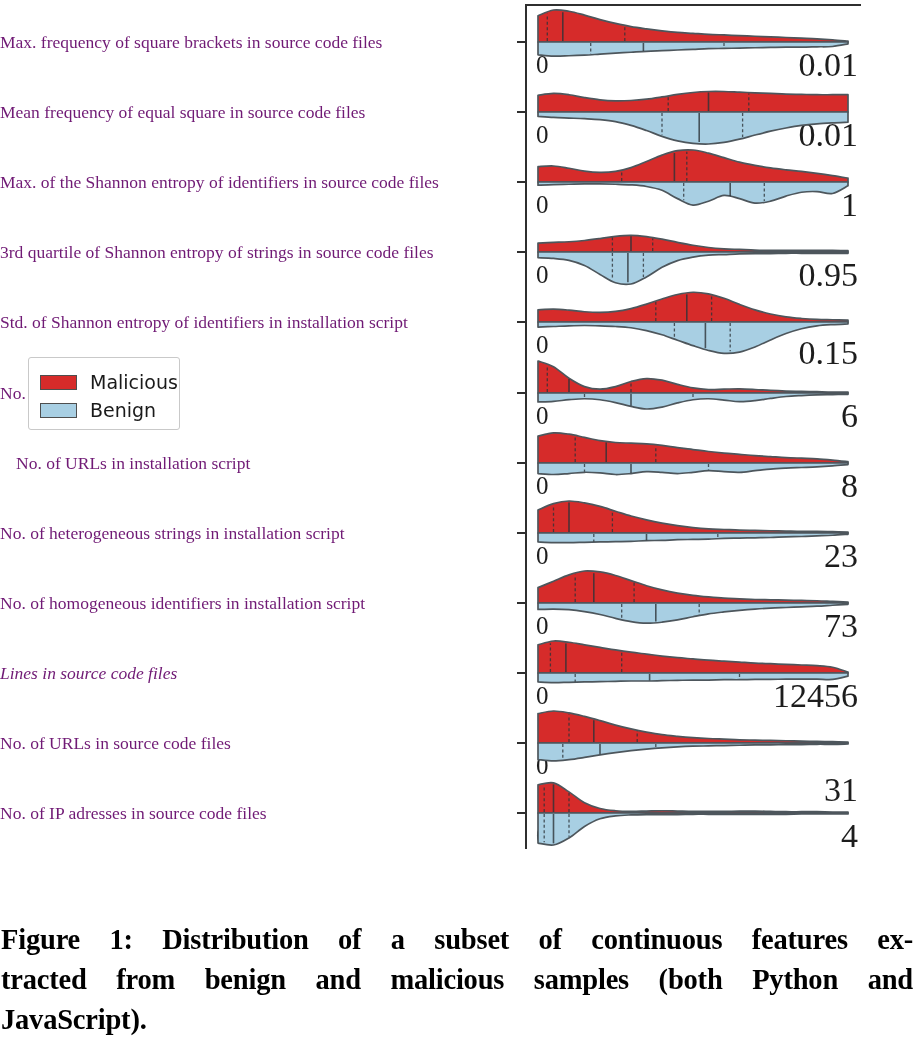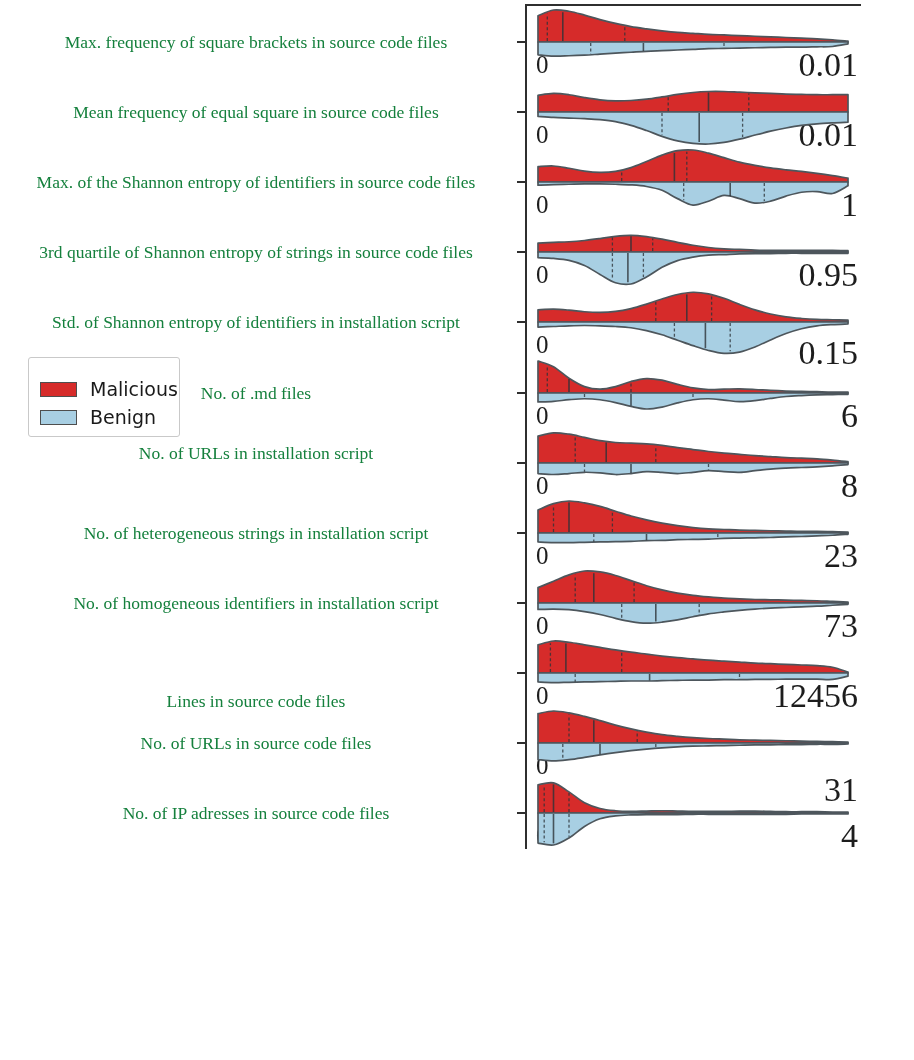--- a/index.html
+++ b/index.html
@@ -5,38 +5,38 @@
   html,body{margin:0;padding:0;background:#ffffff;}
   .page{
     position:relative;width:914px;height:1060px;background:#ffffff;overflow:hidden;
     font-family:"Liberation Serif","DejaVu Serif",serif;color:#262626;
   }
   
   .spine-left{position:absolute;left:525px;top:4px;width:2px;height:845px;background:#2f2f2f;}
   .spine-top{position:absolute;left:525px;top:4px;width:336px;height:2px;background:#2f2f2f;}
   
   .row-label{
-    position:absolute;left:0;width:512px;text-align:center;
-    font-size:17.5px;line-height:24px;color:#15803d;white-space:nowrap;
+    position:absolute;left:0;width:512px;text-align:left;
+    font-size:17.5px;line-height:24px;color:#701a75;white-space:nowrap;
   }
   .axis-tick{position:absolute;left:517px;width:8px;height:2px;background:#2f2f2f;}
   .violin-svg{position:absolute;left:532px;width:320px;height:72px;overflow:visible;}
   .tick-min{
     position:absolute;left:536px;width:120px;text-align:left;
     font-size:25px;line-height:28px;color:#1d1d1d;
   }
   .tick-max{
     position:absolute;left:640px;width:218px;text-align:right;
     font-size:34px;line-height:28px;color:#1d1d1d;
   }
   
   .legend{
     position:absolute;left:28px;top:357px;width:152px;
     background:#ffffff;border:1px solid #c9c9c9;border-radius:3px;
-    padding:21px 12px 9px 11px;box-sizing:border-box;
+    padding:14px 12px 9px 11px;box-sizing:border-box;
     display:flex;flex-direction:column;gap:8px;
     font-family:"DejaVu Sans","Liberation Sans",sans-serif;font-size:19px;color:#1a1a1a;
   }
   .legend-item{display:flex;align-items:center;gap:13px;line-height:20px;}
   .legend-swatch{width:37px;height:15px;border:1.3px solid #4e4e4e;box-sizing:border-box;flex:0 0 auto;}
   
   .caption{position:absolute;left:1px;top:920px;width:912px;color:#000;}
   .caption-line{
     font-family:"Liberation Serif","DejaVu Serif",serif;font-weight:bold;
     font-size:28.5px;line-height:40px;letter-spacing:-0.2px;
@@ -130,21 +130,21 @@
       <svg class="violin-svg" viewBox="0 0 320 72" style="top: 357px;">
         <path d="M 6,36 L 6,4.00 C 8.58,4.96 16.33,6.88 21.50,9.76 C 26.67,12.64 31.83,17.97 37.00,21.28 C 42.17,24.59 47.33,27.79 52.50,29.60 C 57.67,31.41 62.83,32.16 68.00,32.16 C 73.17,32.16 78.33,30.88 83.50,29.60 C 88.67,28.32 93.83,25.81 99.00,24.48 C 104.17,23.15 109.33,21.81 114.50,21.60 C 119.67,21.39 124.83,22.24 130.00,23.20 C 135.17,24.16 140.33,26.08 145.50,27.36 C 150.67,28.64 155.83,30.03 161.00,30.88 C 166.17,31.73 171.33,32.27 176.50,32.48 C 181.67,32.69 186.83,32.27 192.00,32.16 C 197.17,32.05 202.33,31.79 207.50,31.84 C 212.67,31.89 217.83,32.21 223.00,32.48 C 228.17,32.75 233.33,33.17 238.50,33.44 C 243.67,33.71 248.83,33.92 254.00,34.08 C 259.17,34.24 264.33,34.29 269.50,34.40 C 274.67,34.51 279.83,34.61 285.00,34.72 C 290.17,34.83 295.33,34.99 300.50,35.04 C 305.67,35.09 313.42,35.04 316.00,35.04 L 316,36 Z" fill="#d62b2a" stroke="#4d565c" stroke-width="1.7" stroke-linejoin="round"></path>
         <line x1="15.30" x2="15.30" y1="35.00" y2="8.88" stroke="#2d3338" stroke-opacity="0.8" stroke-width="1.3" stroke-dasharray="3,2.4"></line>
         <line x1="37.00" x2="37.00" y1="35.00" y2="22.02" stroke="#2d3338" stroke-opacity="0.8" stroke-width="1.6"></line>
         <line x1="99.00" x2="99.00" y1="35.00" y2="25.06" stroke="#2d3338" stroke-opacity="0.8" stroke-width="1.3" stroke-dasharray="3,2.4"></line>
         <path d="M 6,36 L 6,44.96 C 8.58,44.85 16.33,44.69 21.50,44.32 C 26.67,43.95 31.83,43.15 37.00,42.72 C 42.17,42.29 47.33,41.76 52.50,41.76 C 57.67,41.76 62.83,42.08 68.00,42.72 C 73.17,43.36 78.33,44.48 83.50,45.60 C 88.67,46.72 93.83,48.37 99.00,49.44 C 104.17,50.51 109.33,51.89 114.50,52.00 C 119.67,52.11 124.83,51.09 130.00,50.08 C 135.17,49.07 140.33,47.15 145.50,45.92 C 150.67,44.69 155.83,43.41 161.00,42.72 C 166.17,42.03 171.33,41.71 176.50,41.76 C 181.67,41.81 186.83,42.56 192.00,43.04 C 197.17,43.52 202.33,44.53 207.50,44.64 C 212.67,44.75 217.83,44.21 223.00,43.68 C 228.17,43.15 233.33,42.13 238.50,41.44 C 243.67,40.75 248.83,40.00 254.00,39.52 C 259.17,39.04 264.33,38.83 269.50,38.56 C 274.67,38.29 279.83,38.08 285.00,37.92 C 290.17,37.76 295.33,37.71 300.50,37.60 C 305.67,37.49 313.42,37.33 316.00,37.28 L 316,36 Z" fill="#a8cfe3" stroke="#4d565c" stroke-width="1.7" stroke-linejoin="round"></path>
         <line x1="52.50" x2="52.50" y1="37.00" y2="41.47" stroke="#2d3338" stroke-opacity="0.8" stroke-width="1.3" stroke-dasharray="3,2.4"></line>
         <line x1="99.00" x2="99.00" y1="37.00" y2="48.77" stroke="#2d3338" stroke-opacity="0.8" stroke-width="1.6"></line>
         <line x1="161.00" x2="161.00" y1="37.00" y2="42.38" stroke="#2d3338" stroke-opacity="0.8" stroke-width="1.3" stroke-dasharray="3,2.4"></line>
       </svg>
-      <div class="row-label" style="top: 441px;">No. of URLs in installation script</div>
+      <div class="row-label" style="top: 451px; padding-left: 16px;">No. of URLs in installation script</div>
       <div class="axis-tick" style="top: 462px;"></div>
       <div class="tick-min" style="top: 472px;">0</div>
       <div class="tick-max" style="top: 472px;">8</div>
       <svg class="violin-svg" viewBox="0 0 320 72" style="top: 427px;">
         <path d="M 6,36 L 6,9.12 C 8.58,8.59 16.33,6.24 21.50,5.92 C 26.67,5.60 31.83,6.45 37.00,7.20 C 42.17,7.95 47.33,9.33 52.50,10.40 C 57.67,11.47 62.83,12.75 68.00,13.60 C 73.17,14.45 78.33,15.09 83.50,15.52 C 88.67,15.95 93.83,15.95 99.00,16.16 C 104.17,16.37 109.33,16.43 114.50,16.80 C 119.67,17.17 124.83,17.76 130.00,18.40 C 135.17,19.04 140.33,19.95 145.50,20.64 C 150.67,21.33 155.83,21.92 161.00,22.56 C 166.17,23.20 171.33,23.89 176.50,24.48 C 181.67,25.07 186.83,25.60 192.00,26.08 C 197.17,26.56 202.33,26.93 207.50,27.36 C 212.67,27.79 217.83,28.27 223.00,28.64 C 228.17,29.01 233.33,29.28 238.50,29.60 C 243.67,29.92 248.83,30.29 254.00,30.56 C 259.17,30.83 264.33,30.99 269.50,31.20 C 274.67,31.41 279.83,31.52 285.00,31.84 C 290.17,32.16 295.33,32.64 300.50,33.12 C 305.67,33.60 313.42,34.45 316.00,34.72 L 316,36 Z" fill="#d62b2a" stroke="#4d565c" stroke-width="1.7" stroke-linejoin="round"></path>
         <line x1="43.20" x2="43.20" y1="35.00" y2="9.86" stroke="#2d3338" stroke-opacity="0.8" stroke-width="1.3" stroke-dasharray="3,2.4"></line>
         <line x1="74.20" x2="74.20" y1="35.00" y2="15.45" stroke="#2d3338" stroke-opacity="0.8" stroke-width="1.6"></line>
         <line x1="123.80" x2="123.80" y1="35.00" y2="18.67" stroke="#2d3338" stroke-opacity="0.8" stroke-width="1.3" stroke-dasharray="3,2.4"></line>
         <path d="M 6,36 L 6,46.56 C 8.58,46.72 16.33,47.52 21.50,47.52 C 26.67,47.52 31.83,46.93 37.00,46.56 C 42.17,46.19 47.33,45.39 52.50,45.28 C 57.67,45.17 62.83,45.55 68.00,45.92 C 73.17,46.29 78.33,47.41 83.50,47.52 C 88.67,47.63 93.83,47.04 99.00,46.56 C 104.17,46.08 109.33,44.85 114.50,44.64 C 119.67,44.43 124.83,44.96 130.00,45.28 C 135.17,45.60 140.33,46.56 145.50,46.56 C 150.67,46.56 155.83,45.76 161.00,45.28 C 166.17,44.80 171.33,43.79 176.50,43.68 C 181.67,43.57 186.83,44.37 192.00,44.64 C 197.17,44.91 202.33,45.44 207.50,45.28 C 212.67,45.12 217.83,44.21 223.00,43.68 C 228.17,43.15 233.33,42.51 238.50,42.08 C 243.67,41.65 248.83,41.39 254.00,41.12 C 259.17,40.85 264.33,40.69 269.50,40.48 C 274.67,40.27 279.83,40.11 285.00,39.84 C 290.17,39.57 295.33,39.25 300.50,38.88 C 305.67,38.51 313.42,37.81 316.00,37.60 L 316,36 Z" fill="#a8cfe3" stroke="#4d565c" stroke-width="1.7" stroke-linejoin="round"></path>
         <line x1="52.50" x2="52.50" y1="37.00" y2="44.82" stroke="#2d3338" stroke-opacity="0.8" stroke-width="1.3" stroke-dasharray="3,2.4"></line>
@@ -172,21 +172,21 @@
       <svg class="violin-svg" viewBox="0 0 320 72" style="top: 567px;">
         <path d="M 6,36 L 6,20.64 C 8.58,19.57 16.33,16.37 21.50,14.24 C 26.67,12.11 31.83,9.55 37.00,7.84 C 42.17,6.13 47.33,4.48 52.50,4.00 C 57.67,3.52 62.83,4.21 68.00,4.96 C 73.17,5.71 78.33,7.04 83.50,8.48 C 88.67,9.92 93.83,11.89 99.00,13.60 C 104.17,15.31 109.33,17.17 114.50,18.72 C 119.67,20.27 124.83,21.65 130.00,22.88 C 135.17,24.11 140.33,25.17 145.50,26.08 C 150.67,26.99 155.83,27.68 161.00,28.32 C 166.17,28.96 171.33,29.44 176.50,29.92 C 181.67,30.40 186.83,30.88 192.00,31.20 C 197.17,31.52 202.33,31.63 207.50,31.84 C 212.67,32.05 217.83,32.32 223.00,32.48 C 228.17,32.64 233.33,32.69 238.50,32.80 C 243.67,32.91 248.83,33.01 254.00,33.12 C 259.17,33.23 264.33,33.33 269.50,33.44 C 274.67,33.55 279.83,33.60 285.00,33.76 C 290.17,33.92 295.33,34.19 300.50,34.40 C 305.67,34.61 313.42,34.93 316.00,35.04 L 316,36 Z" fill="#d62b2a" stroke="#4d565c" stroke-width="1.7" stroke-linejoin="round"></path>
         <line x1="43.20" x2="43.20" y1="35.00" y2="7.79" stroke="#2d3338" stroke-opacity="0.8" stroke-width="1.3" stroke-dasharray="3,2.4"></line>
         <line x1="61.80" x2="61.80" y1="35.00" y2="6.15" stroke="#2d3338" stroke-opacity="0.8" stroke-width="1.6"></line>
         <line x1="102.10" x2="102.10" y1="35.00" y2="15.69" stroke="#2d3338" stroke-opacity="0.8" stroke-width="1.3" stroke-dasharray="3,2.4"></line>
         <path d="M 6,36 L 6,42.40 C 8.58,42.35 16.33,42.03 21.50,42.08 C 26.67,42.13 31.83,42.29 37.00,42.72 C 42.17,43.15 47.33,43.84 52.50,44.64 C 57.67,45.44 62.83,46.40 68.00,47.52 C 73.17,48.64 78.33,50.19 83.50,51.36 C 88.67,52.53 93.83,53.76 99.00,54.56 C 104.17,55.36 109.33,56.05 114.50,56.16 C 119.67,56.27 124.83,55.73 130.00,55.20 C 135.17,54.67 140.33,53.87 145.50,52.96 C 150.67,52.05 155.83,50.77 161.00,49.76 C 166.17,48.75 171.33,47.68 176.50,46.88 C 181.67,46.08 186.83,45.55 192.00,44.96 C 197.17,44.37 202.33,43.84 207.50,43.36 C 212.67,42.88 217.83,42.45 223.00,42.08 C 228.17,41.71 233.33,41.39 238.50,41.12 C 243.67,40.85 248.83,40.69 254.00,40.48 C 259.17,40.27 264.33,40.05 269.50,39.84 C 274.67,39.63 279.83,39.47 285.00,39.20 C 290.17,38.93 295.33,38.56 300.50,38.24 C 305.67,37.92 313.42,37.44 316.00,37.28 L 316,36 Z" fill="#a8cfe3" stroke="#4d565c" stroke-width="1.7" stroke-linejoin="round"></path>
         <line x1="89.70" x2="89.70" y1="37.00" y2="51.81" stroke="#2d3338" stroke-opacity="0.8" stroke-width="1.3" stroke-dasharray="3,2.4"></line>
         <line x1="123.80" x2="123.80" y1="37.00" y2="54.60" stroke="#2d3338" stroke-opacity="0.8" stroke-width="1.6"></line>
         <line x1="167.20" x2="167.20" y1="37.00" y2="47.98" stroke="#2d3338" stroke-opacity="0.8" stroke-width="1.3" stroke-dasharray="3,2.4"></line>
       </svg>
-      <div class="row-label" style="top: 689px;">Lines in source code files</div>
+      <div class="row-label" style="top: 661px; font-style: italic;">Lines in source code files</div>
       <div class="axis-tick" style="top: 672px;"></div>
       <div class="tick-min" style="top: 682px;">0</div>
       <div class="tick-max" style="top: 682px;">12456</div>
       <svg class="violin-svg" viewBox="0 0 320 72" style="top: 637px;">
         <path d="M 6,36 L 6,7.84 C 8.58,7.20 16.33,4.43 21.50,4.00 C 26.67,3.57 31.83,4.64 37.00,5.28 C 42.17,5.92 47.33,6.99 52.50,7.84 C 57.67,8.69 62.83,9.55 68.00,10.40 C 73.17,11.25 78.33,12.16 83.50,12.96 C 88.67,13.76 93.83,14.51 99.00,15.20 C 104.17,15.89 109.33,16.48 114.50,17.12 C 119.67,17.76 124.83,18.45 130.00,19.04 C 135.17,19.63 140.33,20.16 145.50,20.64 C 150.67,21.12 155.83,21.49 161.00,21.92 C 166.17,22.35 171.33,22.83 176.50,23.20 C 181.67,23.57 186.83,23.84 192.00,24.16 C 197.17,24.48 202.33,24.80 207.50,25.12 C 212.67,25.44 217.83,25.81 223.00,26.08 C 228.17,26.35 233.33,26.51 238.50,26.72 C 243.67,26.93 248.83,27.15 254.00,27.36 C 259.17,27.57 264.33,27.79 269.50,28.00 C 274.67,28.21 279.83,28.27 285.00,28.64 C 290.17,29.01 295.33,29.17 300.50,30.24 C 305.67,31.31 313.42,34.24 316.00,35.04 L 316,36 Z" fill="#d62b2a" stroke="#4d565c" stroke-width="1.7" stroke-linejoin="round"></path>
         <line x1="18.40" x2="18.40" y1="35.00" y2="6.33" stroke="#2d3338" stroke-opacity="0.8" stroke-width="1.3" stroke-dasharray="3,2.4"></line>
         <line x1="33.90" x2="33.90" y1="35.00" y2="6.57" stroke="#2d3338" stroke-opacity="0.8" stroke-width="1.6"></line>
         <line x1="89.70" x2="89.70" y1="35.00" y2="14.96" stroke="#2d3338" stroke-opacity="0.8" stroke-width="1.3" stroke-dasharray="3,2.4"></line>
         <path d="M 6,36 L 6,44.96 C 8.58,45.07 16.33,45.55 21.50,45.60 C 26.67,45.65 31.83,45.39 37.00,45.28 C 42.17,45.17 47.33,45.07 52.50,44.96 C 57.67,44.85 62.83,44.75 68.00,44.64 C 73.17,44.53 78.33,44.43 83.50,44.32 C 88.67,44.21 93.83,44.05 99.00,44.00 C 104.17,43.95 109.33,44.05 114.50,44.00 C 119.67,43.95 124.83,43.79 130.00,43.68 C 135.17,43.57 140.33,43.47 145.50,43.36 C 150.67,43.25 155.83,43.09 161.00,43.04 C 166.17,42.99 171.33,43.09 176.50,43.04 C 181.67,42.99 186.83,42.77 192.00,42.72 C 197.17,42.67 202.33,42.77 207.50,42.72 C 212.67,42.67 217.83,42.45 223.00,42.40 C 228.17,42.35 233.33,42.45 238.50,42.40 C 243.67,42.35 248.83,42.13 254.00,42.08 C 259.17,42.03 264.33,42.08 269.50,42.08 C 274.67,42.08 279.83,42.03 285.00,42.08 C 290.17,42.13 295.33,42.88 300.50,42.40 C 305.67,41.92 313.42,39.73 316.00,39.20 L 316,36 Z" fill="#a8cfe3" stroke="#4d565c" stroke-width="1.7" stroke-linejoin="round"></path>
         <line x1="43.20" x2="43.20" y1="37.00" y2="44.69" stroke="#2d3338" stroke-opacity="0.8" stroke-width="1.3" stroke-dasharray="3,2.4"></line>
@@ -227,14 +227,19 @@
     <div class="legend-item">
       <span class="legend-swatch" style="background: rgb(214, 43, 42);"></span>
       <span>Malicious</span>
     </div>
     <div class="legend-item">
       <span class="legend-swatch" style="background: rgb(168, 207, 227);"></span>
       <span>Benign</span>
     </div>
   </div>
 
+  <div class="caption">
+    <div class="caption-line">Figure 1: Distribution of a subset of continuous features ex-</div>
+    <div class="caption-line">tracted from benign and malicious samples (both Python and</div>
+    <div class="caption-line last">JavaScript).</div>
+  </div>
 
 </div>
 
 </body></html>

